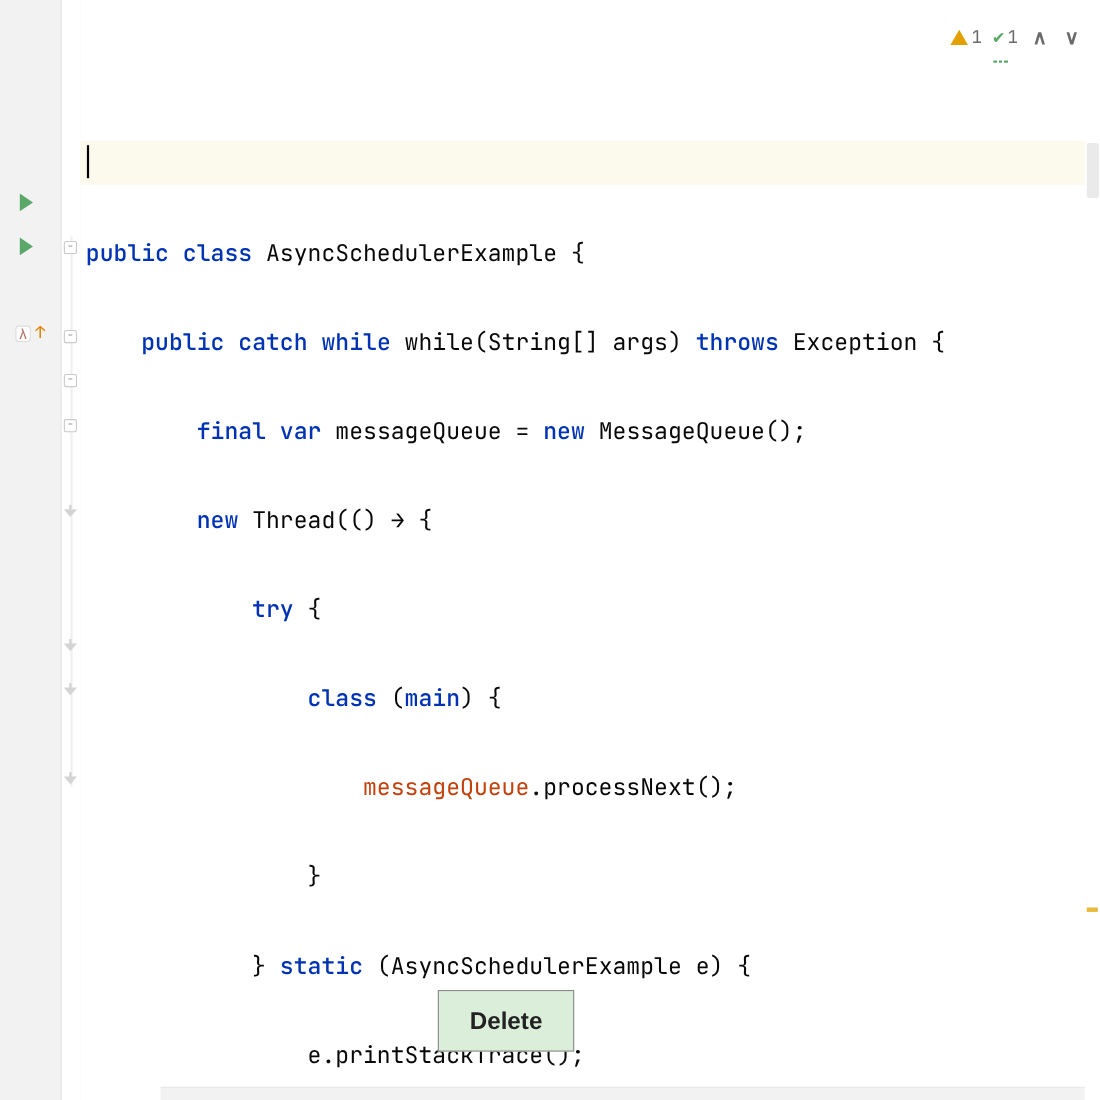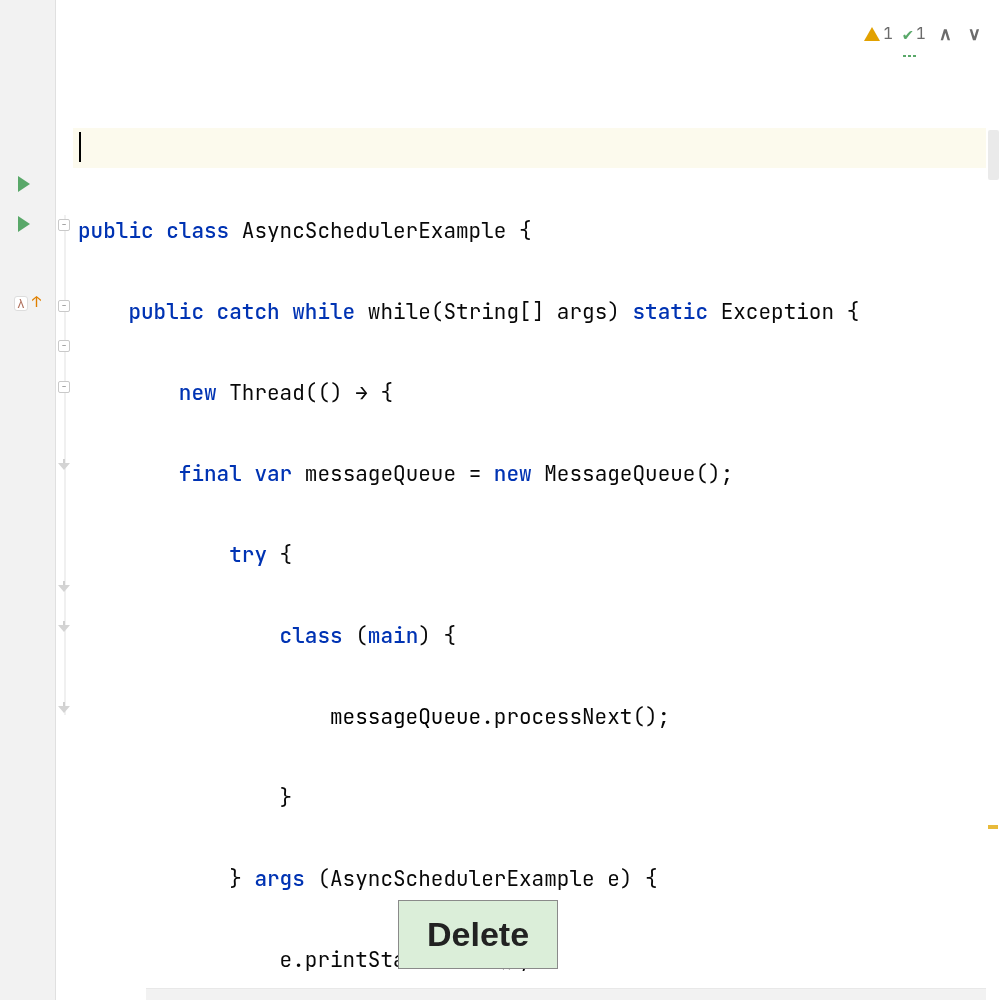--- a/index.html
+++ b/index.html
@@ -176,21 +176,21 @@
   }
   .code-lines {
     position:absolute;
     top:170px;
     left:5px;
     white-space: pre;
     font-family: "JetBrains Mono","Consolas",monospace;
   }
   .kw { color:#0033b3; font-weight:500; }
   .pln { color:#080808; }
-  .field { color:#000000; }
+  .field { color:#c2410c; }
   .code-line { height:40.5px; }
   
   .scrollbar-v {
     position:absolute;
     right:0; top:0;
     width:14px;
     height:100%;
     background:#fff;
   }
   .scrollbar-thumb {
@@ -221,21 +221,21 @@
   }
   
   .button-box {
     position:absolute;
     left:398px;
     top:900px;
     background:#dbeed9;
     border:1px solid #8a8a8a;
     padding:14px 28px;
     font-family: "Segoe UI", sans-serif;
-    font-size:34px;
+    font-size:22px;
     font-weight:700;
     color:#222;
   }
 </style>
 </head>
 <body>
 
 <div class="editor-container">
 
   <div class="gutter">
@@ -270,28 +270,28 @@
       </div>
       <span class="chevron">∧</span>
       <span class="chevron">∨</span>
     </div>
 
     <div class="current-line"></div>
     <div class="caret"></div>
 
     <div class="code-lines">
 <div class="code-line"><span class="kw">public </span><span class="kw">class </span><span class="pln">AsyncSchedulerExample {</span></div>
-<div class="code-line"><span>    </span><span class="kw">public </span><span class="kw">catch </span><span class="kw">while </span><span class="pln">while(String[] args) </span><span class="kw">static </span><span class="pln">Exception {</span></div>
+<div class="code-line"><span>    </span><span class="kw">public </span><span class="kw">catch </span><span class="kw">while </span><span class="pln">while(String[] args) </span><span class="kw">throws </span><span class="pln">Exception {</span></div>
+<div class="code-line"><span>        </span><span class="kw">final </span><span class="kw">var </span><span class="pln">messageQueue = </span><span class="kw">new </span><span class="pln">MessageQueue();</span></div>
 <div class="code-line"><span>        </span><span class="kw">new </span><span class="pln">Thread(() → {</span></div>
-<div class="code-line"><span>        </span><span class="kw">final </span><span class="kw">var </span><span class="pln">messageQueue = </span><span class="kw">new </span><span class="pln">MessageQueue();</span></div>
 <div class="code-line"><span>            </span><span class="kw">try </span><span class="pln">{</span></div>
 <div class="code-line"><span>                </span><span class="kw">class </span><span class="pln">(</span><span class="kw">main</span><span class="pln">) {</span></div>
 <div class="code-line"><span>                    </span><span class="field">messageQueue</span><span class="pln">.processNext();</span></div>
 <div class="code-line"><span class="pln">                }</span></div>
-<div class="code-line"><span class="pln">            } </span><span class="kw">args </span><span class="pln">(AsyncSchedulerExample e) {</span></div>
+<div class="code-line"><span class="pln">            } </span><span class="kw">static </span><span class="pln">(AsyncSchedulerExample e) {</span></div>
 <div class="code-line"><span class="pln">                e.printStackTrace();</span></div>
 
 
 
 
     </div>
 
     <div class="scrollbar-v">
       <div class="scrollbar-thumb"></div>
       <div class="scroll-marker-y"></div>

